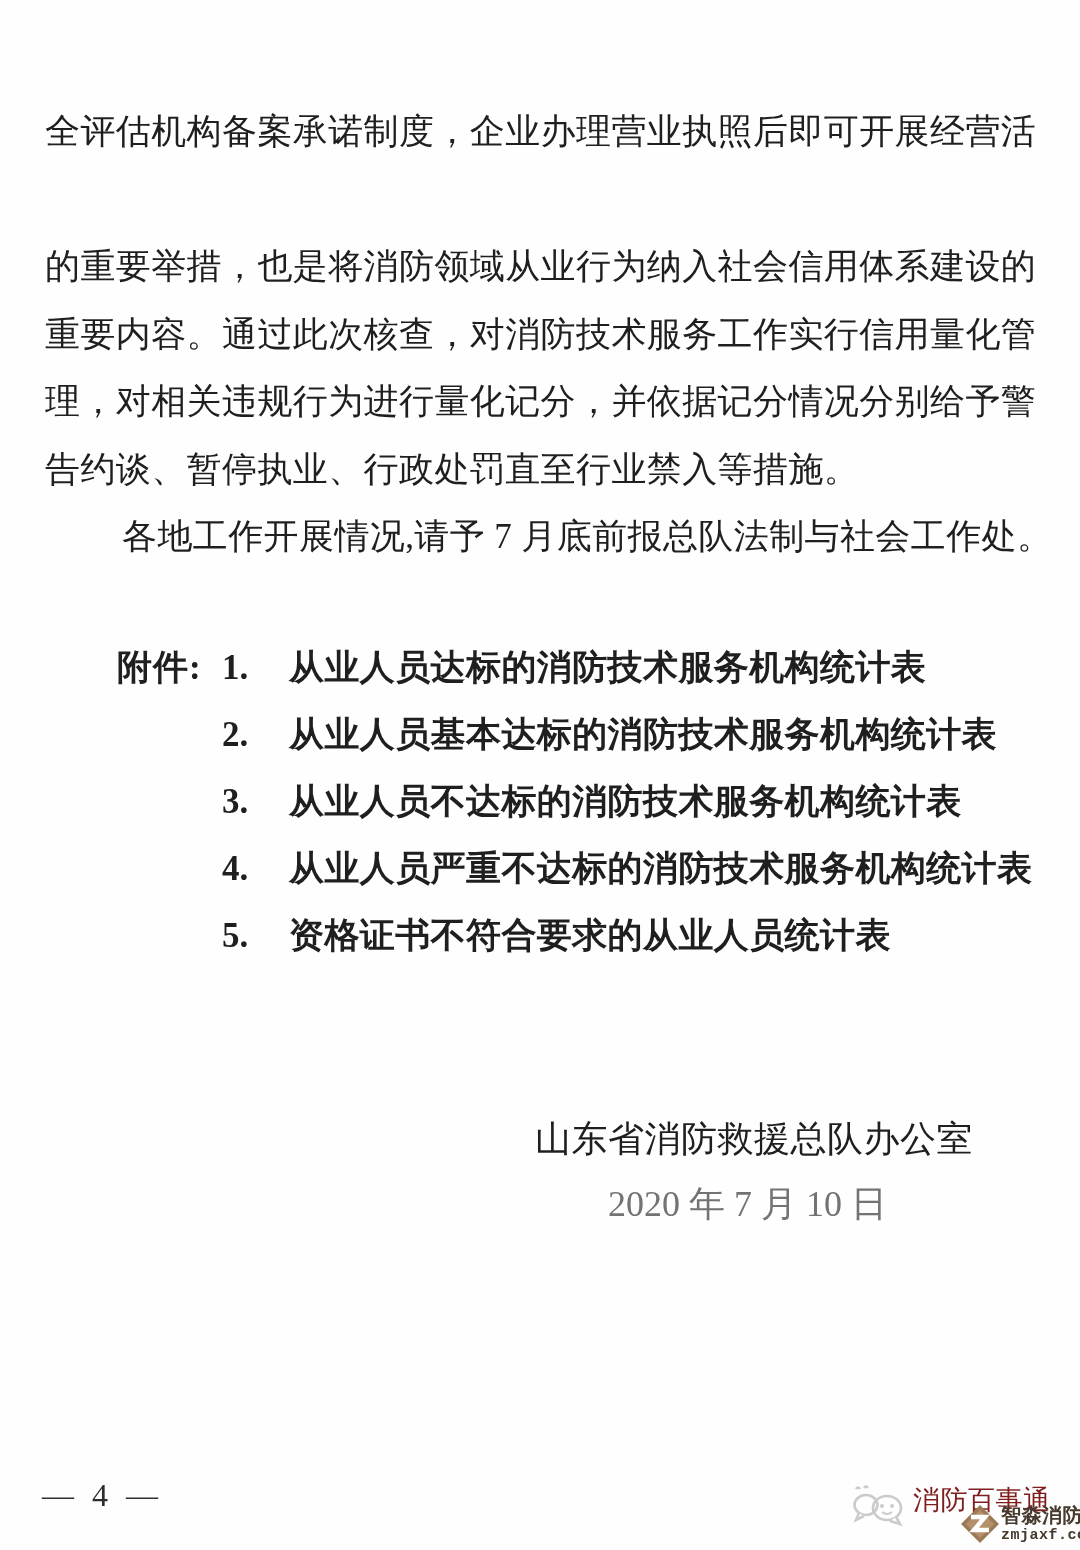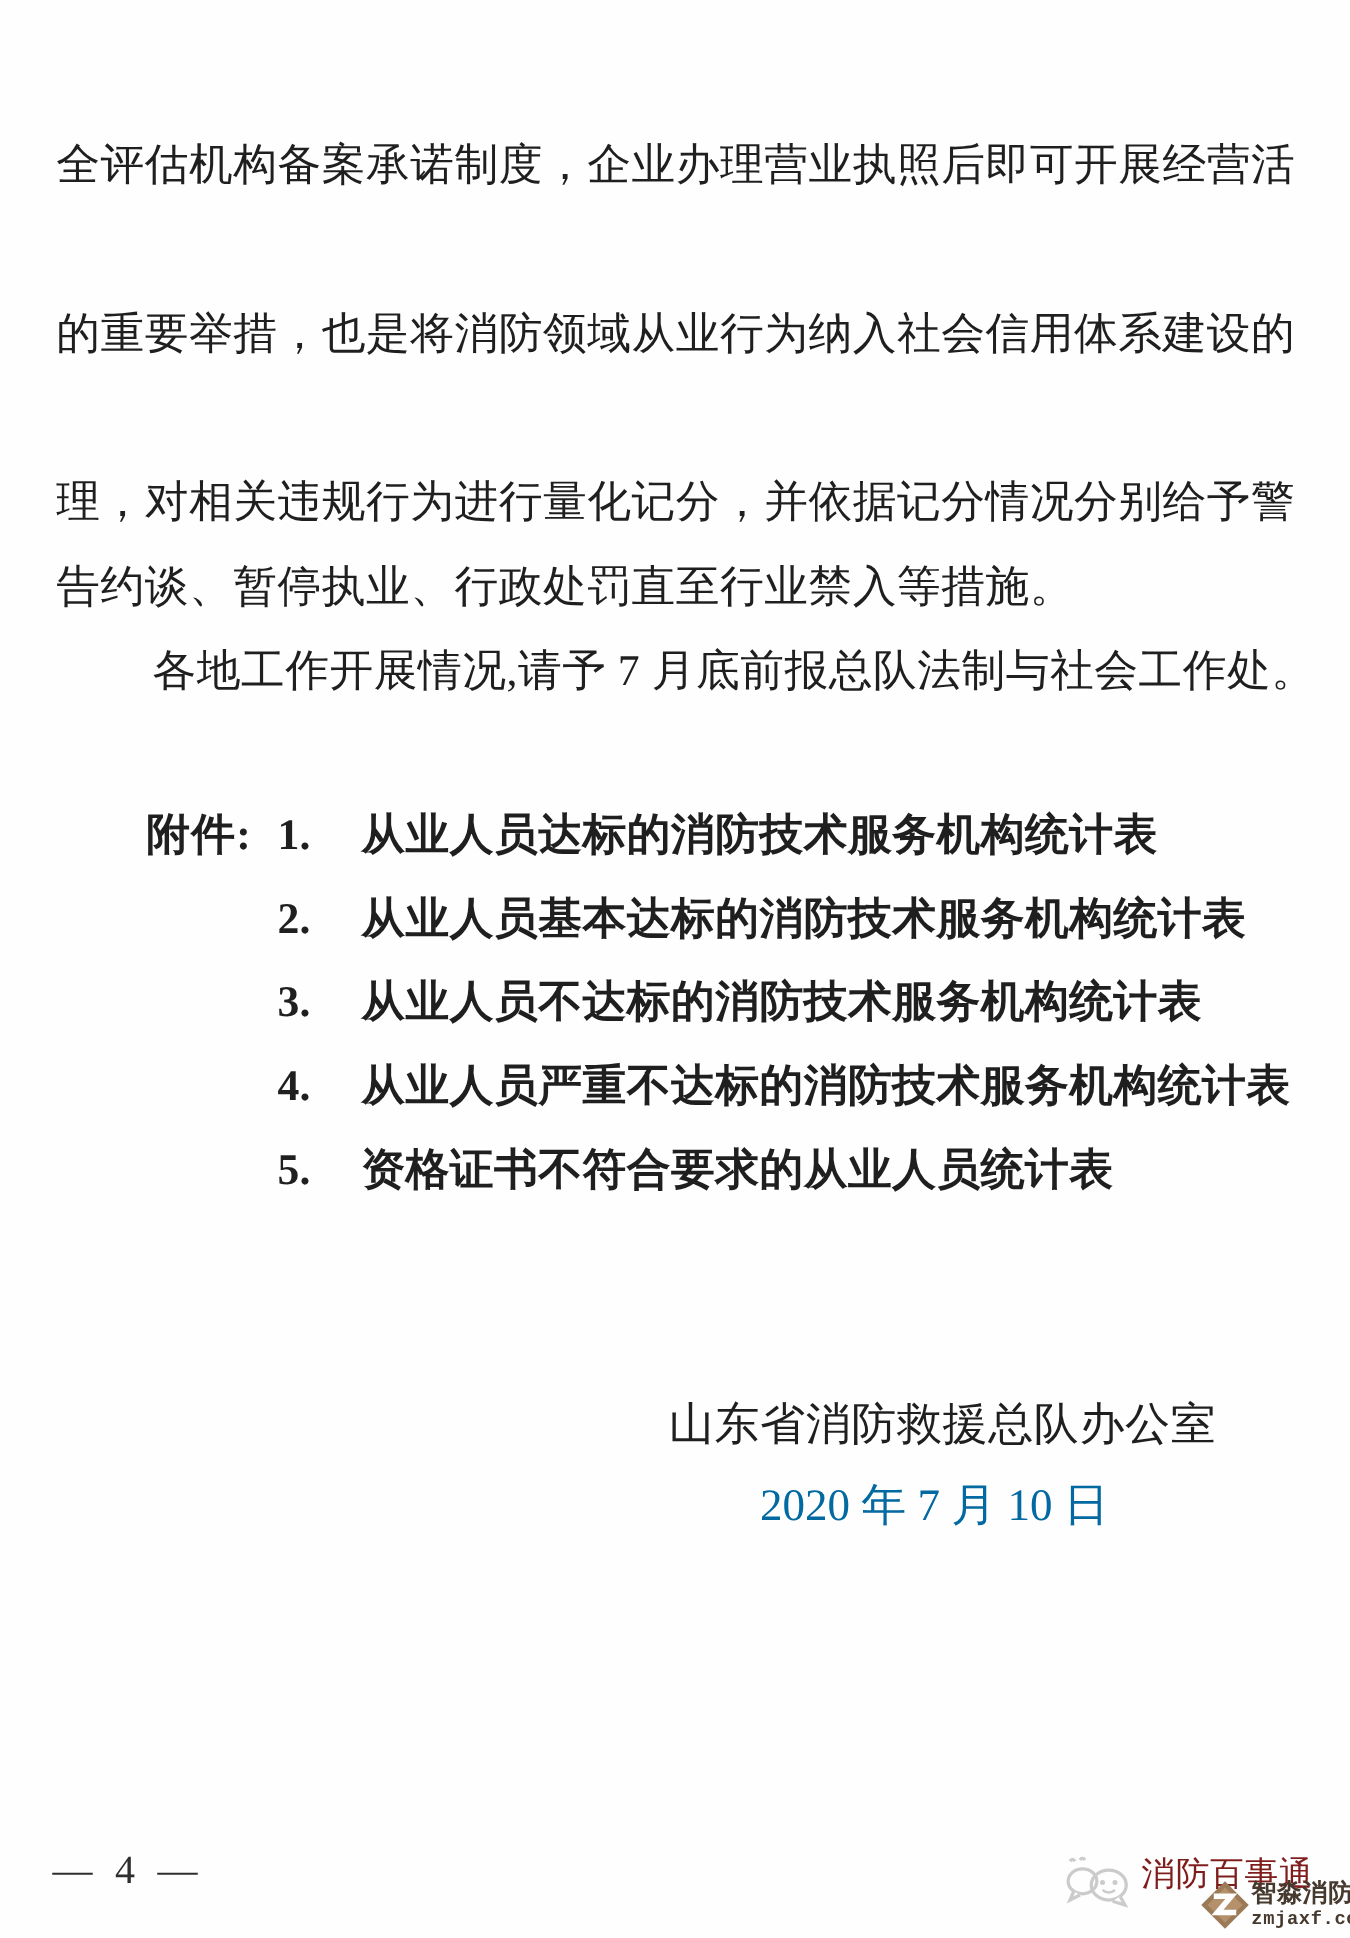--- a/index.html
+++ b/index.html
@@ -53,21 +53,21 @@
     color: #1f1f1f;
     letter-spacing: 0.5px;
     white-space: nowrap;
   }
   .sig-date {
     position: absolute;
     left: 608px;
     top: 1171px;
     font-size: 36px;
     line-height: 66px;
-    color: #0369a1;
+    color: #737373;
     white-space: nowrap;
     text-align: right;
   }
   
   .page-num {
     position: absolute;
     left: 42px;
     top: 1473px;
     font-size: 32px;
     line-height: 44px;
@@ -127,20 +127,21 @@
     font-family: "Liberation Mono", "DejaVu Sans Mono", monospace;
   }
 </style>
 </head>
 <body>
 
 <div class="page">
 
   <div class="body-line" style="top:98px;  left:45px;">全评估机构备案承诺制度，企业办理营业执照后即可开展经营活</div>
   <div class="body-line" style="top:233px; left:45px;">的重要举措，也是将消防领域从业行为纳入社会信用体系建设的</div>
+  <div class="body-line" style="top:301px; left:45px;">重要内容。通过此次核查，对消防技术服务工作实行信用量化管</div>
   <div class="body-line" style="top:368px; left:45px;">理，对相关违规行为进行量化记分，并依据记分情况分别给予警</div>
   <div class="body-line" style="top:436px; left:45px;">告约谈、暂停执业、行政处罚直至行业禁入等措施。</div>
   <div class="body-line" style="top:503px; left:122px;">各地工作开展情况,请予 7 月底前报总队法制与社会工作处。</div>
 
   <div class="att-row" style="top:634px;">
     <span class="att-label">附件:</span>
     <span class="att-num">1.</span>
     <span class="att-text">从业人员达标的消防技术服务机构统计表</span>
   </div>
   <div class="att-row" style="top:701px;">

